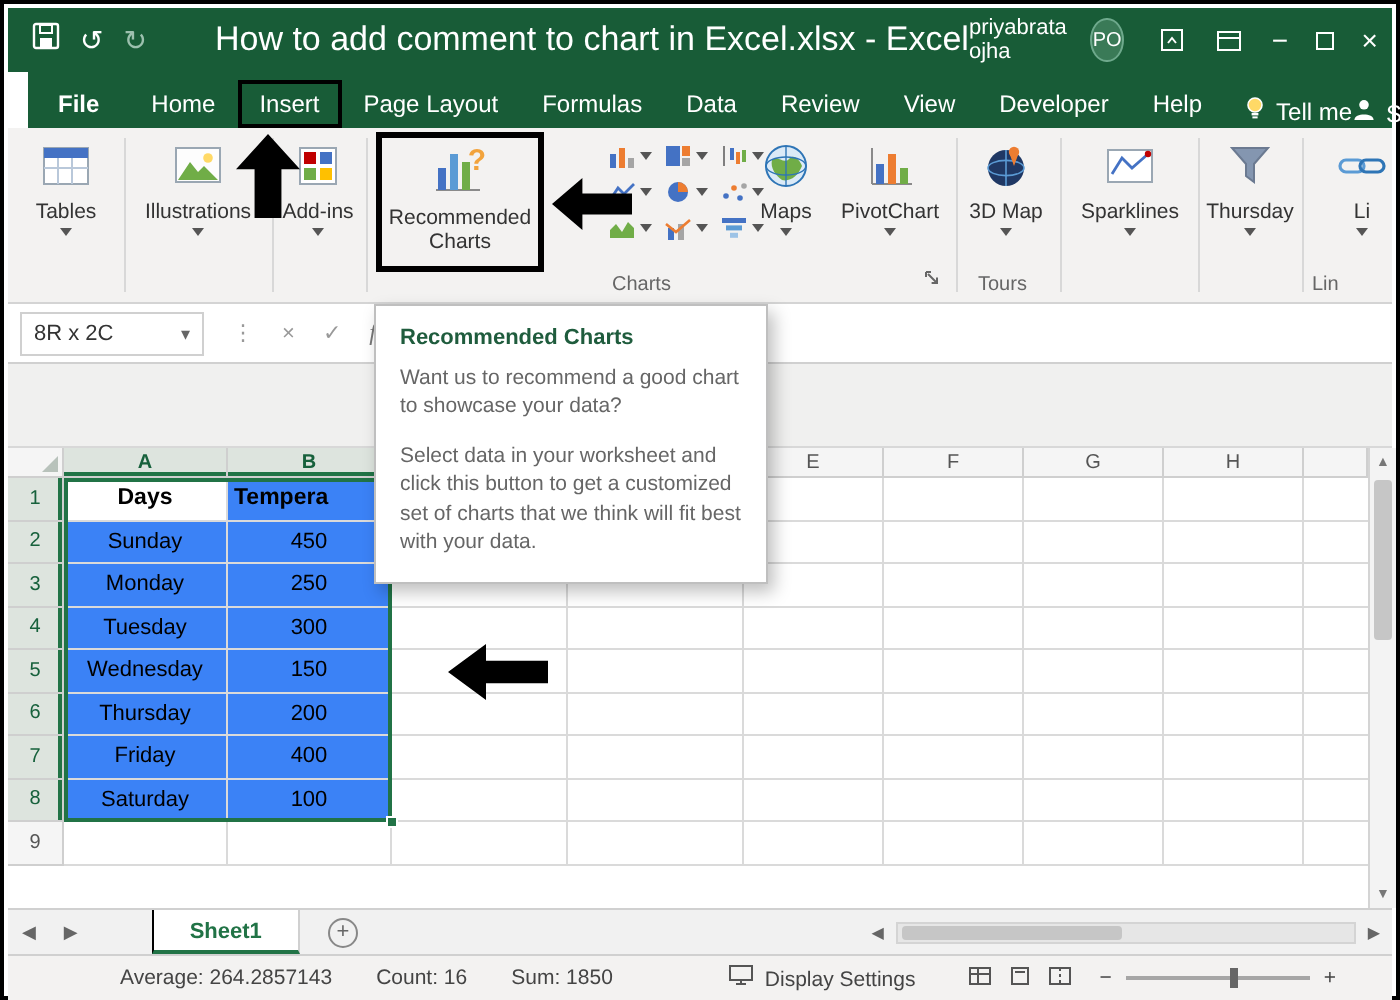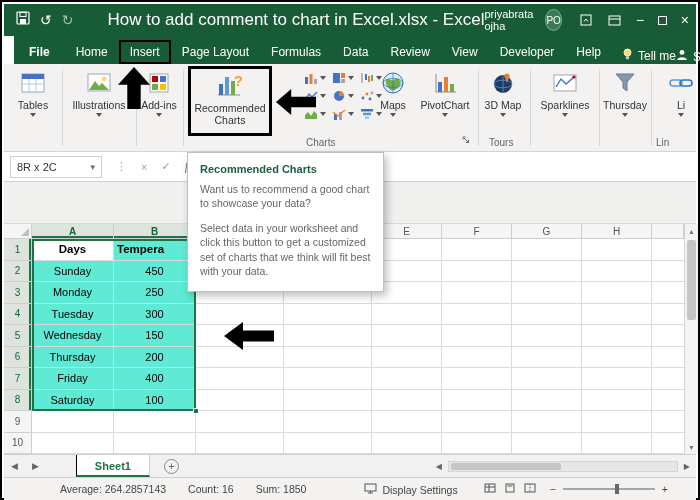--- a/index.html
+++ b/index.html
@@ -67,21 +67,21 @@
   .srow { display:flex; height:21.5px; }
   .rh { width:28px; background:#f5f5f5; border-right:1px solid #cfcfcf; border-bottom:1px solid #cfcfcf; font-size:10px; color:#555; display:flex; align-items:center; justify-content:center; }
   .rh.sel { background:#dde4de; color:#17613c; box-shadow:inset -2px 0 0 #217346; }
   .cell { border-right:1px solid #dadada; border-bottom:1px solid #dadada; font-size:11px; color:#000; display:flex; align-items:center; justify-content:center; overflow:hidden; white-space:nowrap; }
   .cell.fill { border-right:none; }
   .cw-rh { width:28px; }
   .cw-a,.cw-b { width:82px; }
   .cw-c,.cw-d { width:88px; }
   .cw-e,.cw-f,.cw-g,.cw-h { width:70px; }
   .cw-fill { flex:1; }
-  .insel { background:#5eead4; }
+  .insel { background:#3b82f6; }
   .acell { background:#fff; }
   .bold { font-weight:bold; font-size:11.5px; }
   .clipleft { justify-content:flex-start; padding-left:3px; }
   .selbox { position:absolute; left:28px; top:15px; width:164px; height:172px; border:2px solid #217346; pointer-events:none; z-index:5; }
   .handle { position:absolute; left:189px; top:184px; width:6px; height:6px; background:#217346; border:1px solid #fff; z-index:6; }
 
   
   .vscroll { position:absolute; left:682px; top:222px; width:14px; height:230px; background:#f3f3f3; border-left:1px solid #d4d4d4; }
   .vs-arrow { height:14px; display:flex; align-items:center; justify-content:center; font-size:7px; color:#777; }
   .vs-thumb { position:absolute; left:2px; right:2px; top:16px; height:80px; background:#c6c6c6; border-radius:2px; }
@@ -538,32 +538,20 @@
       <div class="cell cw-a"></div>
         <div class="cell cw-b"></div>
         <div class="cell cw-c"></div>
         <div class="cell cw-d"></div>
         <div class="cell cw-e"></div>
         <div class="cell cw-f"></div>
         <div class="cell cw-g"></div>
         <div class="cell cw-h"></div>
         <div class="cell cw-fill fill"></div>
     </div>
-    <div class="srow">
-      <div class="rh">10</div>
-      <div class="cell cw-a"></div>
-        <div class="cell cw-b"></div>
-        <div class="cell cw-c"></div>
-        <div class="cell cw-d"></div>
-        <div class="cell cw-e"></div>
-        <div class="cell cw-f"></div>
-        <div class="cell cw-g"></div>
-        <div class="cell cw-h"></div>
-        <div class="cell cw-fill fill"></div>
-    </div>
 
     <div class="selbox"></div>
     <div class="handle"></div>
   </div>
 
   <div class="vscroll">
     <div class="vs-arrow">▲</div>
     <div class="vs-thumb"></div>
     <div class="vs-arrow vs-down">▼</div>
   </div>

